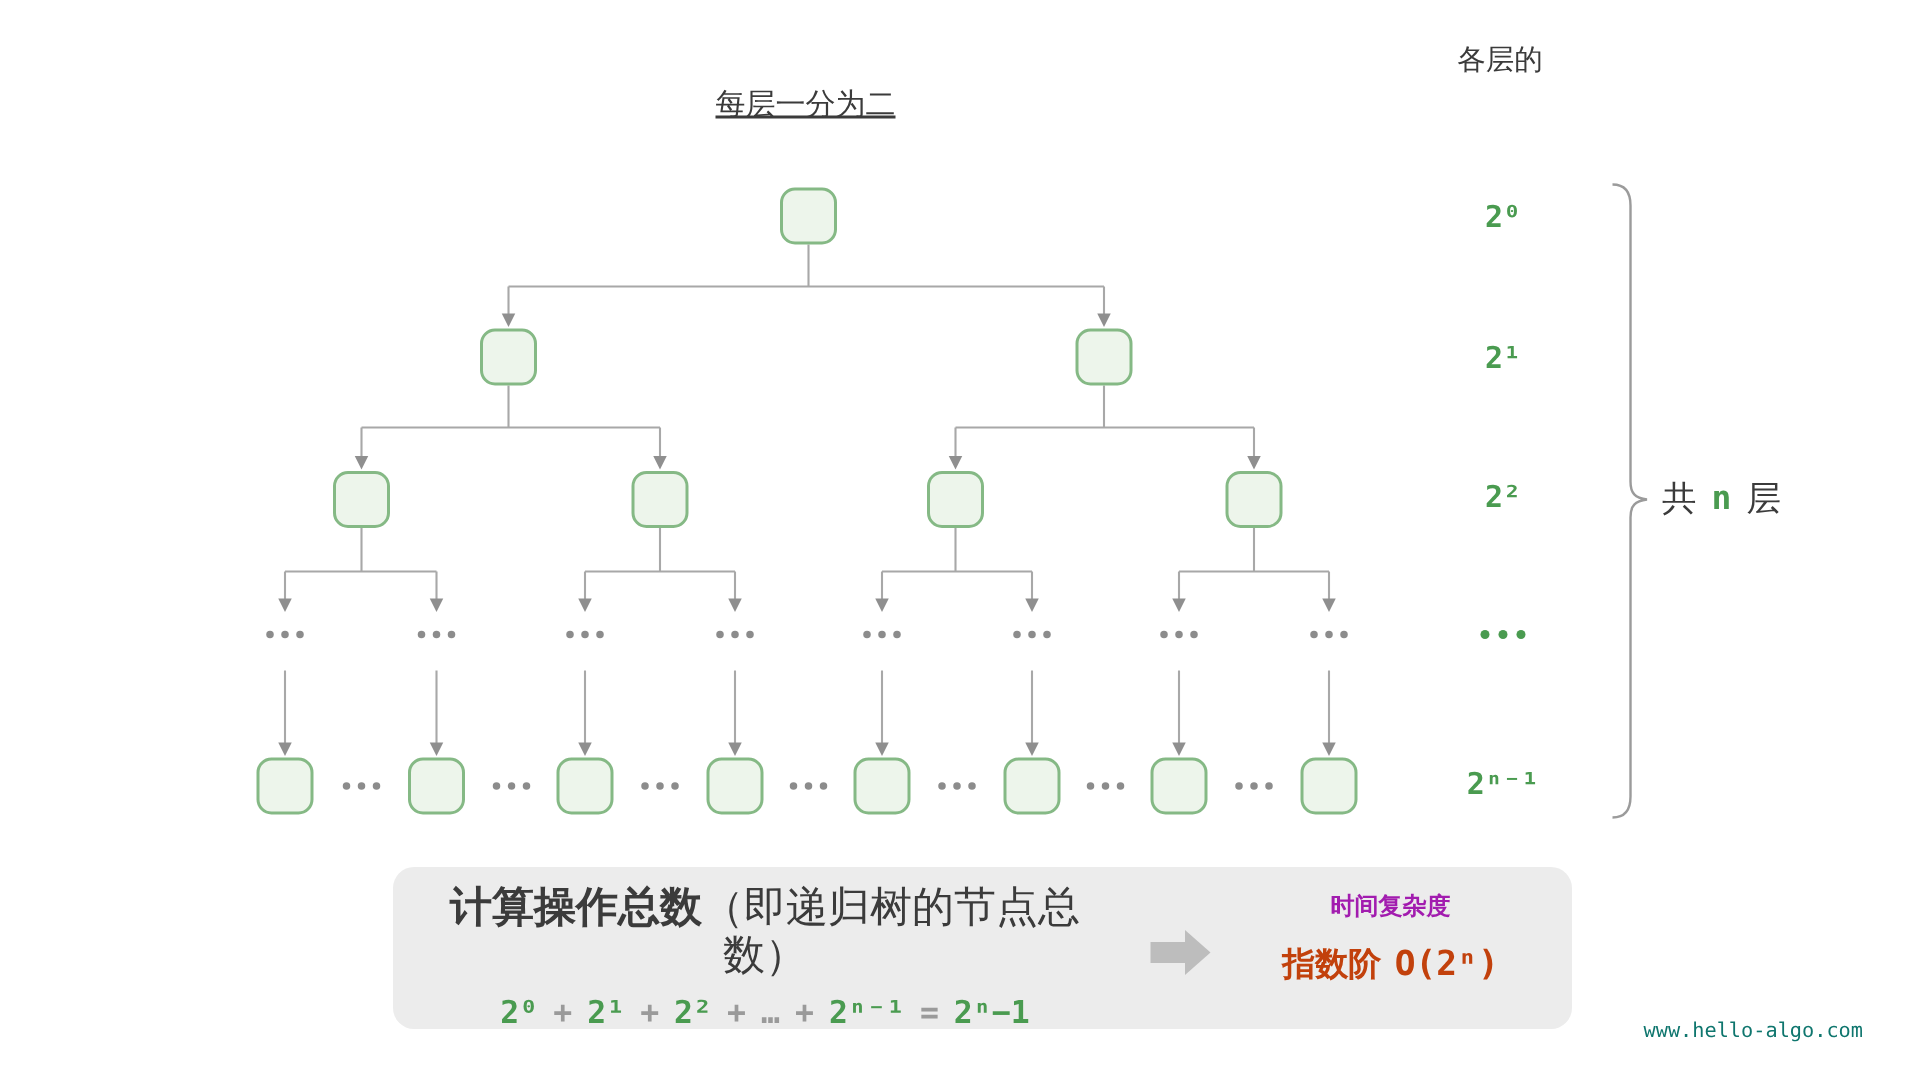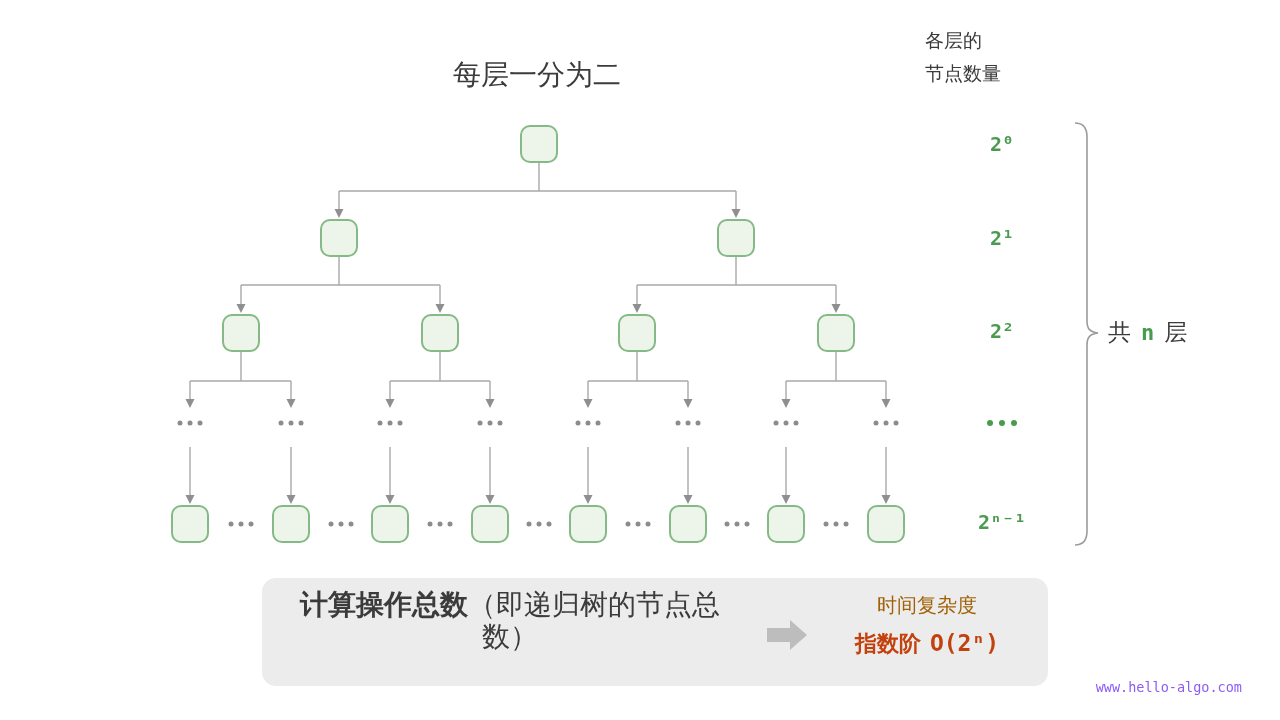--- a/index.html
+++ b/index.html
@@ -1,22 +1,22 @@
 <!DOCTYPE html>
 <html><head>
 <meta charset="utf-8">
 <style>
   html,body{margin:0;padding:0;background:#ffffff;}
   .canvas{position:relative;width:1280px;height:720px;background:#ffffff;overflow:hidden;
           font-family:"Liberation Sans",sans-serif;color:#3b3b3b;}
   .abs{position:absolute;}
   
   .hdr-title{left:407px;top:18px;width:260px;text-align:center;font-size:22px;font-weight:bold;}
-  .hdr-sub{left:387px;top:56px;width:300px;text-align:center;font-size:28px;}
-  .right-hdr{left:925px;top:24px;width:150px;text-align:left;font-size:19px;line-height:33px;}
+  .hdr-sub{left:387px;top:56px;width:300px;text-align:center;font-size:20px;text-decoration:underline;}
+  .right-hdr{left:925px;top:24px;width:150px;text-align:center;font-size:19px;line-height:33px;}
   
   .node{position:absolute;width:38px;height:38px;box-sizing:border-box;
         background:#edf5eb;border:2.5px solid #85b985;border-radius:10px;}
   .dots{position:absolute;display:flex;gap:5px;transform:translate(-50%,-50%);}
   .dots i{display:block;width:5px;height:5px;border-radius:50%;background:#8c8c8c;}
   
   svg.layer{position:absolute;left:0;top:0;width:1280px;height:720px;pointer-events:none;}
   #connectors line{stroke:#a8a8a8;stroke-width:1.4;}
   #connectors polygon{fill:#8f8f8f;}
   .brace-path{stroke:#9b9b9b;stroke-width:1.6;fill:none;}
@@ -36,37 +36,36 @@
   .formula{margin-top:5px;font-family:"DejaVu Sans Mono",monospace;font-weight:bold;
            font-size:21px;line-height:34px;white-space:nowrap;}
   .formula span{margin:0 5px;}
   .formula .green{color:#4a9b50;}
   .formula .gray{color:#9a9a9a;font-weight:bold;}
   .big-arrow{position:absolute;left:505px;top:42px;width:40px;height:30px;}
   .big-arrow .shaft{position:absolute;left:0;top:8px;width:23px;height:14px;background:#bdbdbd;}
   .big-arrow .head{position:absolute;left:23px;top:0;width:0;height:0;
                    border-left:17px solid #bdbdbd;border-top:15px solid transparent;border-bottom:15px solid transparent;}
   .sum-right{position:absolute;left:555px;top:11px;width:220px;text-align:center;}
-  .sum-right .t{font-size:20px;font-weight:normal;line-height:32px;color:#a16207;}
+  .sum-right .t{font-size:16px;font-weight:bold;line-height:32px;color:#a21caf;}
   .result{margin-top:5px;line-height:34px;white-space:nowrap;color:#c2410c;}
   .result .pfx{font-size:22px;font-weight:bold;margin-right:9px;}
   .result .bigo{font-family:"DejaVu Sans Mono",monospace;font-weight:bold;font-size:23px;}
   .watermark{left:1020px;top:679px;width:222px;text-align:right;
-             font-family:"DejaVu Sans Mono",monospace;font-size:13.5px;color:#8b5cf6;}
+             font-family:"DejaVu Sans Mono",monospace;font-size:13.5px;color:#0f766e;}
 </style>
 </head>
 <body>
 
 <div class="canvas">
 
   <div class="abs hdr-sub">每层一分为二</div>
 
   <div class="abs right-hdr">
     <div>各层的</div>
-    <div>节点数量</div>
   </div>
 
   <svg class="layer" id="connectors">
       <line x1="539" y1="163" x2="539" y2="191"></line>
       <line x1="339" y1="191" x2="736" y2="191"></line>
       <line x1="339" y1="191" x2="339" y2="210"></line>
       <polygon points="334.5,209 343.5,209 339,218"></polygon>
       <line x1="736" y1="191" x2="736" y2="210"></line>
       <polygon points="731.5,209 740.5,209 736,218"></polygon>
       <line x1="339" y1="257" x2="339" y2="285"></line>
@@ -239,20 +238,21 @@
     <span>共</span>
     <span class="n">n</span>
     <span>层</span>
   </div>
 
   <div class="abs summary-box">
     <div class="sum-left">
       <div class="sum-title">
         <span class="b">计算操作总数</span><span>（即递归树的节点总数）</span>
       </div>
+      <div class="formula" id="formula"><span class="green">2⁰</span><span class="gray">+</span><span class="green">2¹</span><span class="gray">+</span><span class="green">2²</span><span class="gray">+</span><span class="gray">…</span><span class="gray">+</span><span class="green">2ⁿ⁻¹</span><span class="gray">=</span><span class="green">2ⁿ−1</span></div>
     </div>
     <div class="big-arrow">
       <div class="shaft"></div>
       <div class="head"></div>
     </div>
     <div class="sum-right">
       <div class="t">时间复杂度</div>
       <div class="result">
         <span class="pfx">指数阶</span><span class="bigo">O(2ⁿ)</span>
       </div>

